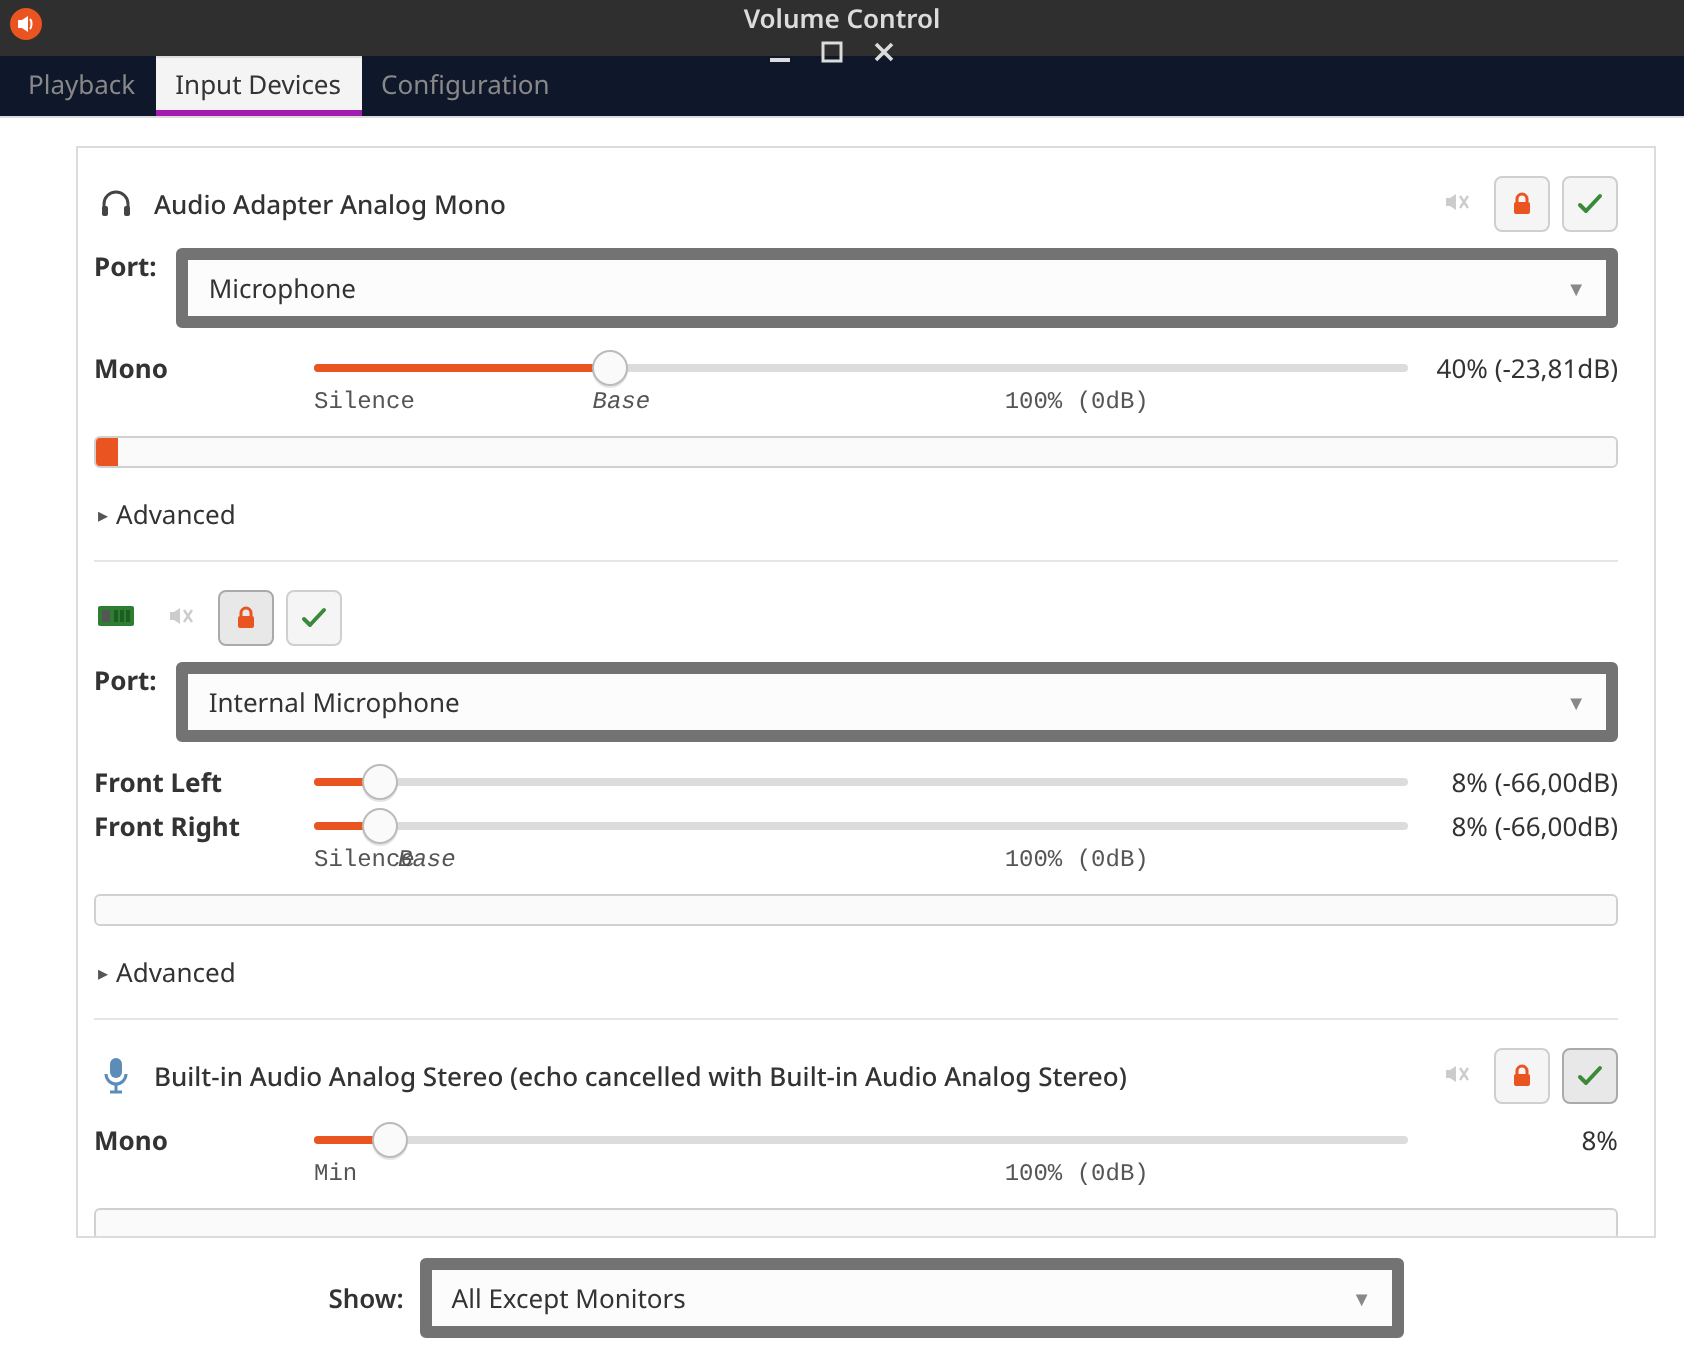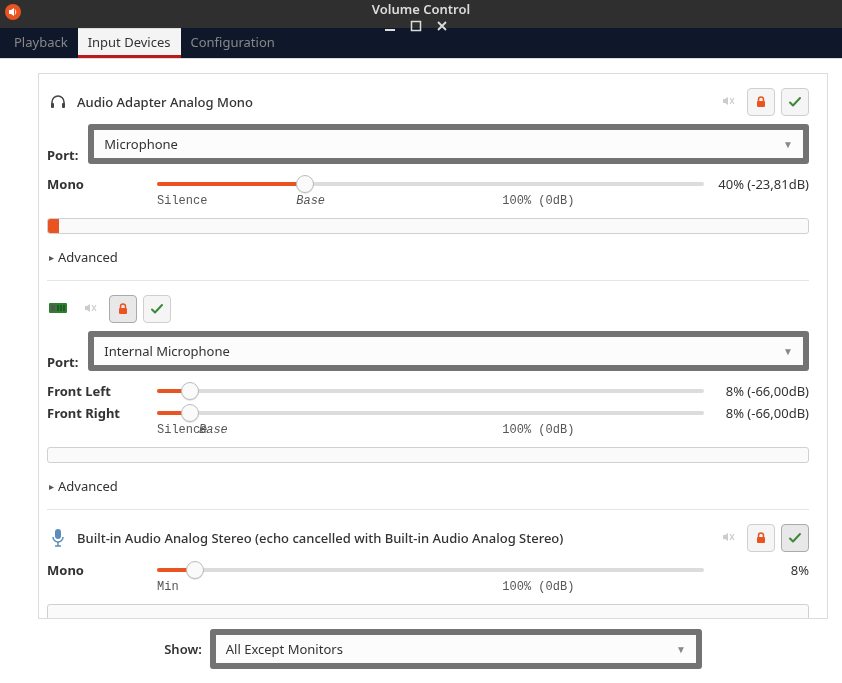--- a/index.html
+++ b/index.html
@@ -57,21 +57,21 @@
     padding: 0 10px;
     display: flex;
     align-items: center;
     cursor: pointer;
     border-bottom: 3px solid transparent;
     position: relative;
   }
   .tab.active {
     background: #f4f4f4;
     color: #333;
-    border-bottom: 3px solid #b91c1c;
+    border-bottom: 3px solid #a21caf;
   }
   .tab.active::before {
     content:"";
     position:absolute; left:0; right:0; top:0;
     height:1px; background:#dcdcdc;
   }
   .content-wrap {
     flex: 1;
     display: flex;
     flex-direction: column;
@@ -112,21 +112,21 @@
     justify-content: center;
     cursor: pointer;
   }
   .icon-btn.toggled {
     background: #e8e8e8;
     border-color: #aaa;
   }
   .icon-btn.muted-icon { border:none; background:none; color:#ccc; cursor:default; }
   .port-row {
     display: flex;
-    align-items: flex-end;
+    align-items: flex-start;
     gap: 10px;
     margin-bottom: 10px;
   }
   .port-label { font-weight: 700; }
   .select {
     flex: 1;
     height: 28px;
     border: 6px solid #737373;
     border-radius: 3px;
     background: #fcfcfc;

